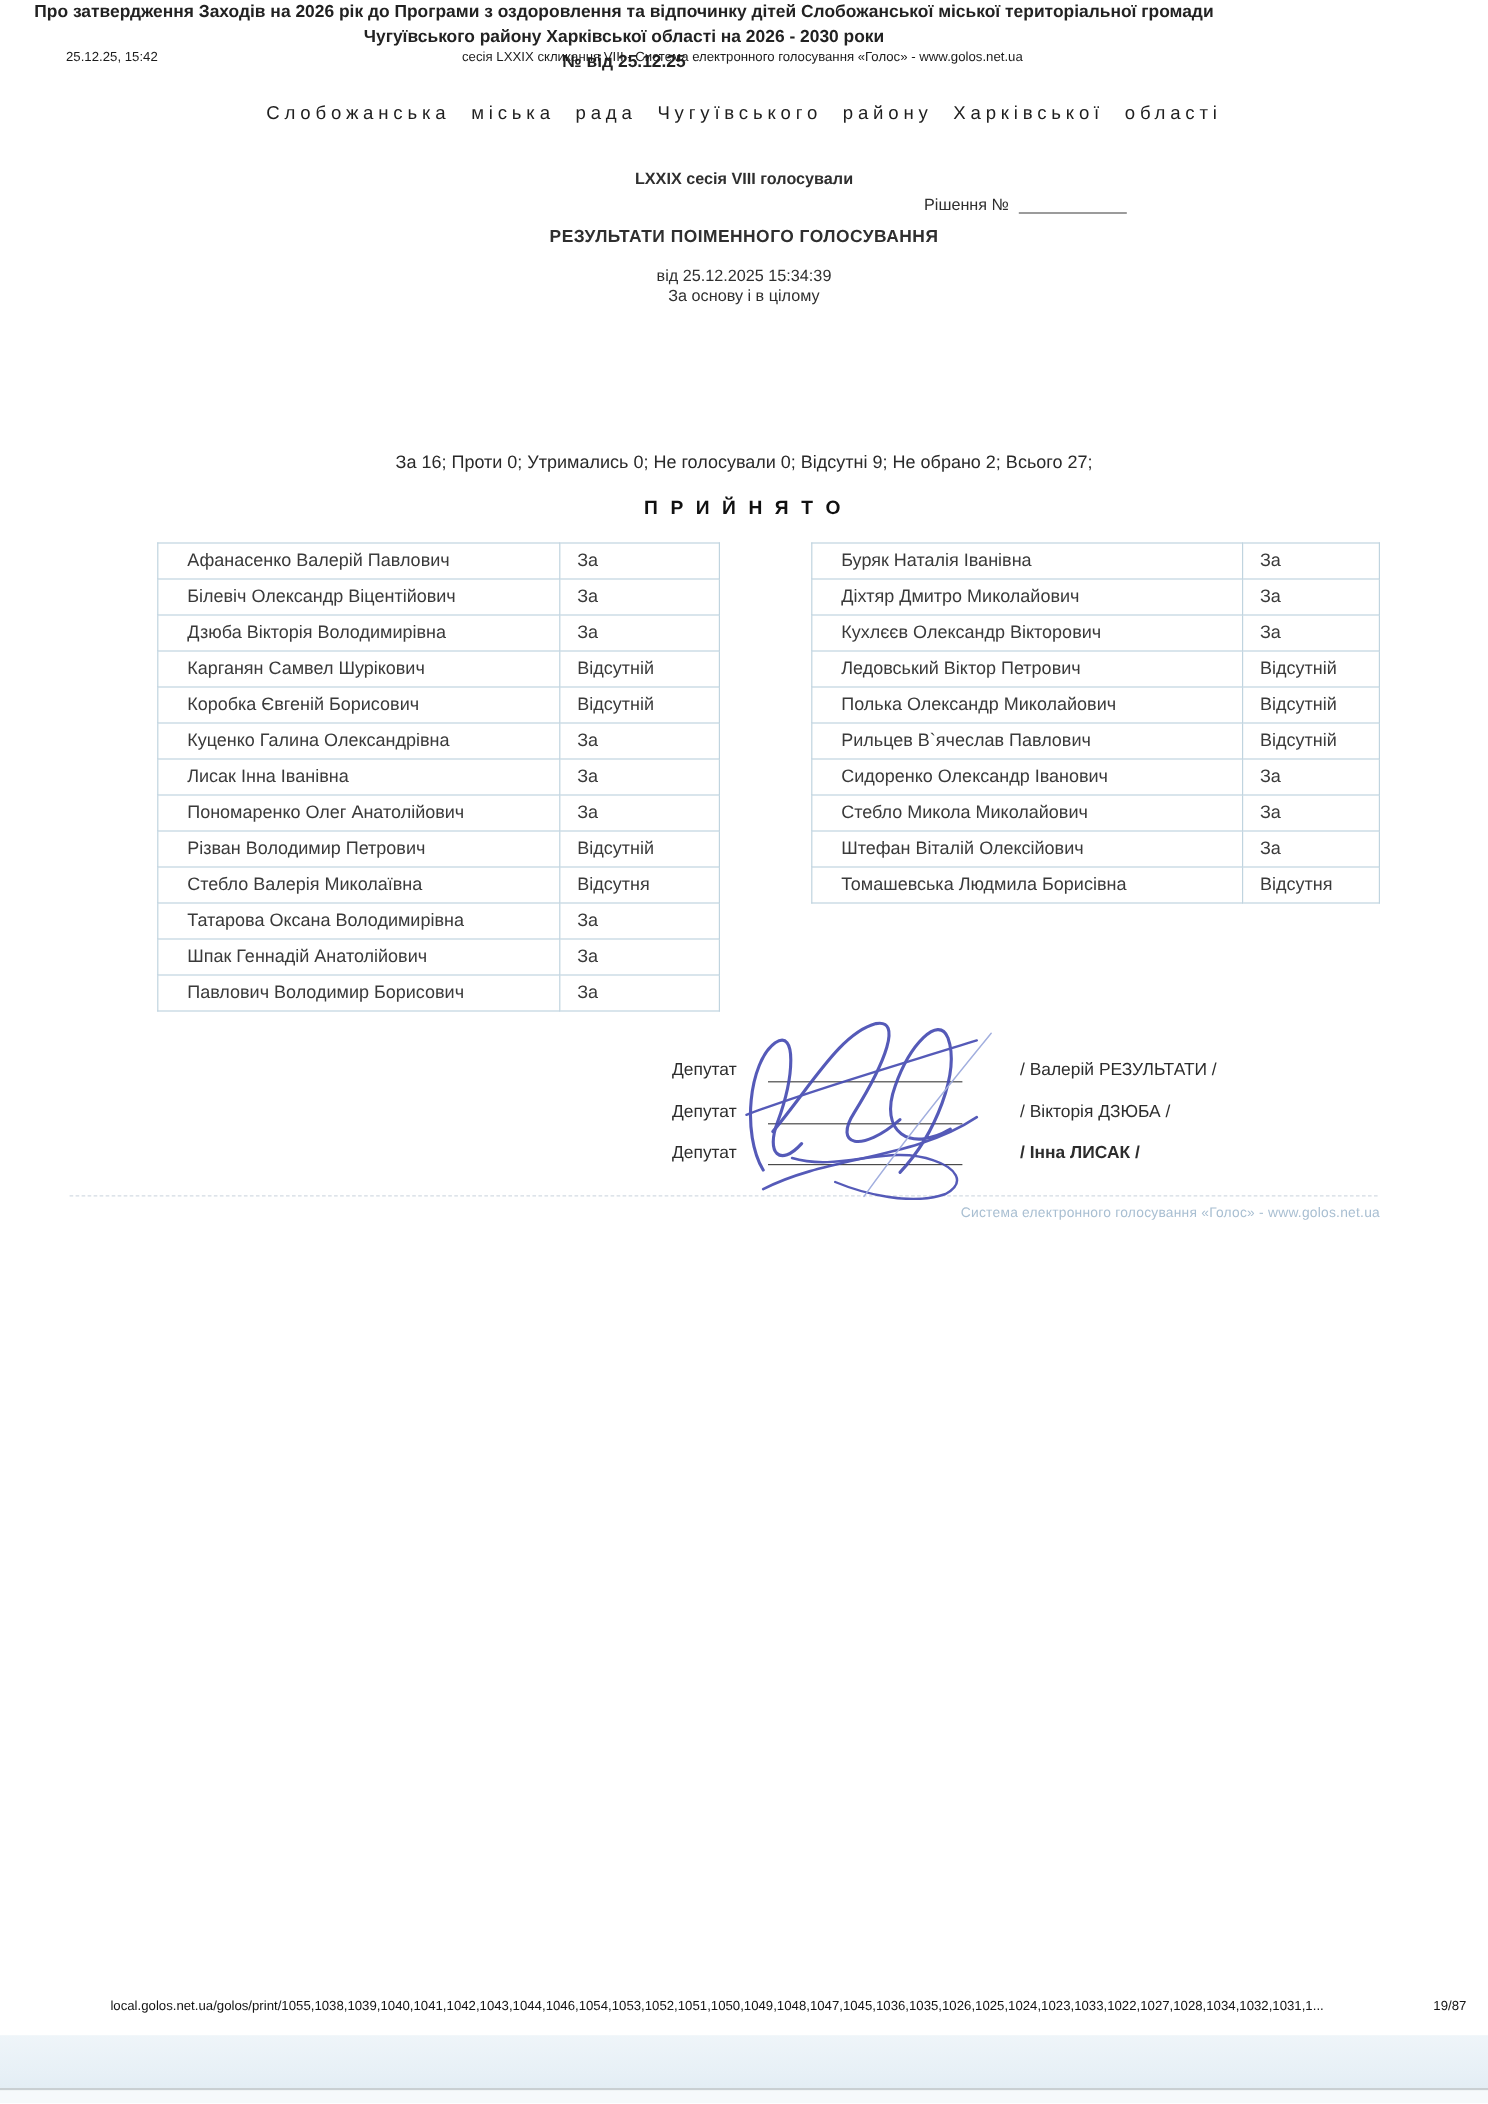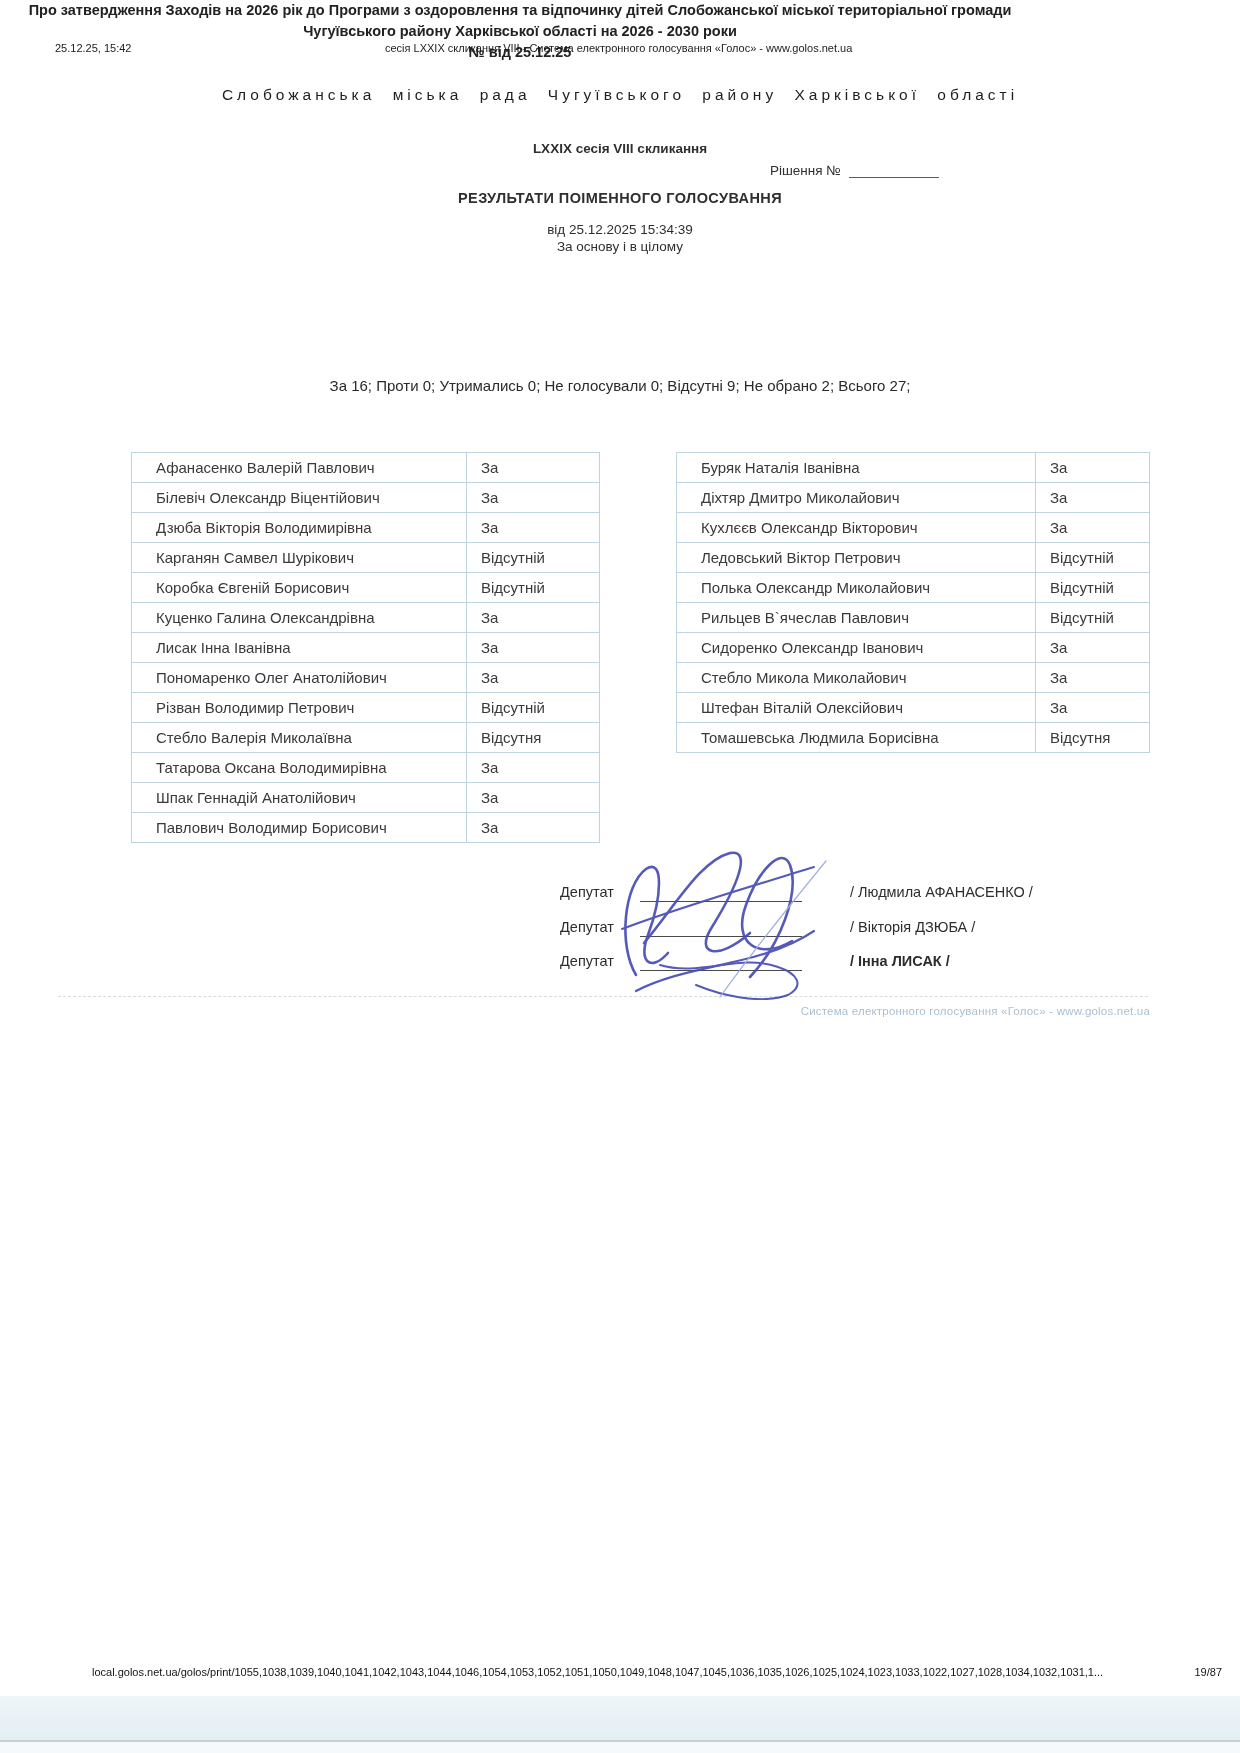--- a/index.html
+++ b/index.html
@@ -46,37 +46,38 @@
 </style>
 </head>
 <body>
 
 <div class="page">
 
   <div class="abs hdr" style="left:55px; top:42px;">25.12.25, 15:42</div>
   <div class="abs hdr" style="left:385px; top:42px;">сесія LXXIX скликання VIII - Система електронного голосування «Голос» - www.golos.net.ua</div>
 
   <div class="center council-title">Слобожанська міська рада Чугуївського району Харківської області</div>
-  <div class="center session-title">LXXIX сесія VIII скликання</div>
+  <div class="center session-title">LXXIX сесія VIII голосували</div>
 
   <div class="abs decision">
     <span>Рішення №</span>
     <span class="blank"></span>
   </div>
 
   <div class="center results-title">РЕЗУЛЬТАТИ ПОІМЕННОГО ГОЛОСУВАННЯ</div>
   <div class="center vote-datetime">від 25.12.2025 15:34:39</div>
   <div class="center vote-basis">За основу і в цілому</div>
 
   <div class="subject-block">
     <div>Про затвердження Заходів на 2026 рік до Програми з оздоровлення та відпочинку дітей Слобожанської міської територіальної громади Чугуївського району Харківської області на 2026 - 2030 роки</div>
     <div>№ від 25.12.25</div>
   </div>
 
   <div class="center summary">За 16; Проти 0; Утримались 0; Не голосували 0; Відсутні 9; Не обрано 2; Всього 27;</div>
+  <div class="center status">П Р И Й Н Я Т О</div>
 
   <table class="votes votes-left">
     <colgroup>
         <col style="width:335px">
         <col>
       </colgroup>
     <tbody>
       <tr>
           <td class="name">Афанасенко Валерій Павлович</td>
           <td class="vote">За</td>
@@ -176,21 +177,21 @@
         </tr>
       <tr>
           <td class="name">Томашевська Людмила Борисівна</td>
           <td class="vote">Відсутня</td>
         </tr>
     </tbody>
   </table>
 
   <div class="sig-label" style="top:884px;">Депутат</div>
   <div class="sig-line" style="top:901px;"></div>
-  <div class="sig-name" style="top:884px;">/ Людмила АФАНАСЕНКО /</div>
+  <div class="sig-name" style="top:884px;">/ Валерій РЕЗУЛЬТАТИ /</div>
 
   <div class="sig-label" style="top:919px;">Депутат</div>
   <div class="sig-line" style="top:936px;"></div>
   <div class="sig-name" style="top:919px;">/ Вікторія ДЗЮБА /</div>
 
   <div class="sig-label" style="top:953px;">Депутат</div>
   <div class="sig-line" style="top:970px;"></div>
   <div class="sig-name" style="top:953px;font-weight:bold;">/ Інна ЛИСАК /</div>
 
   <svg class="sig-ink" viewBox="0 0 240 155" fill="none" stroke="#474db3" stroke-width="2.6" stroke-linecap="round" opacity="0.92">

